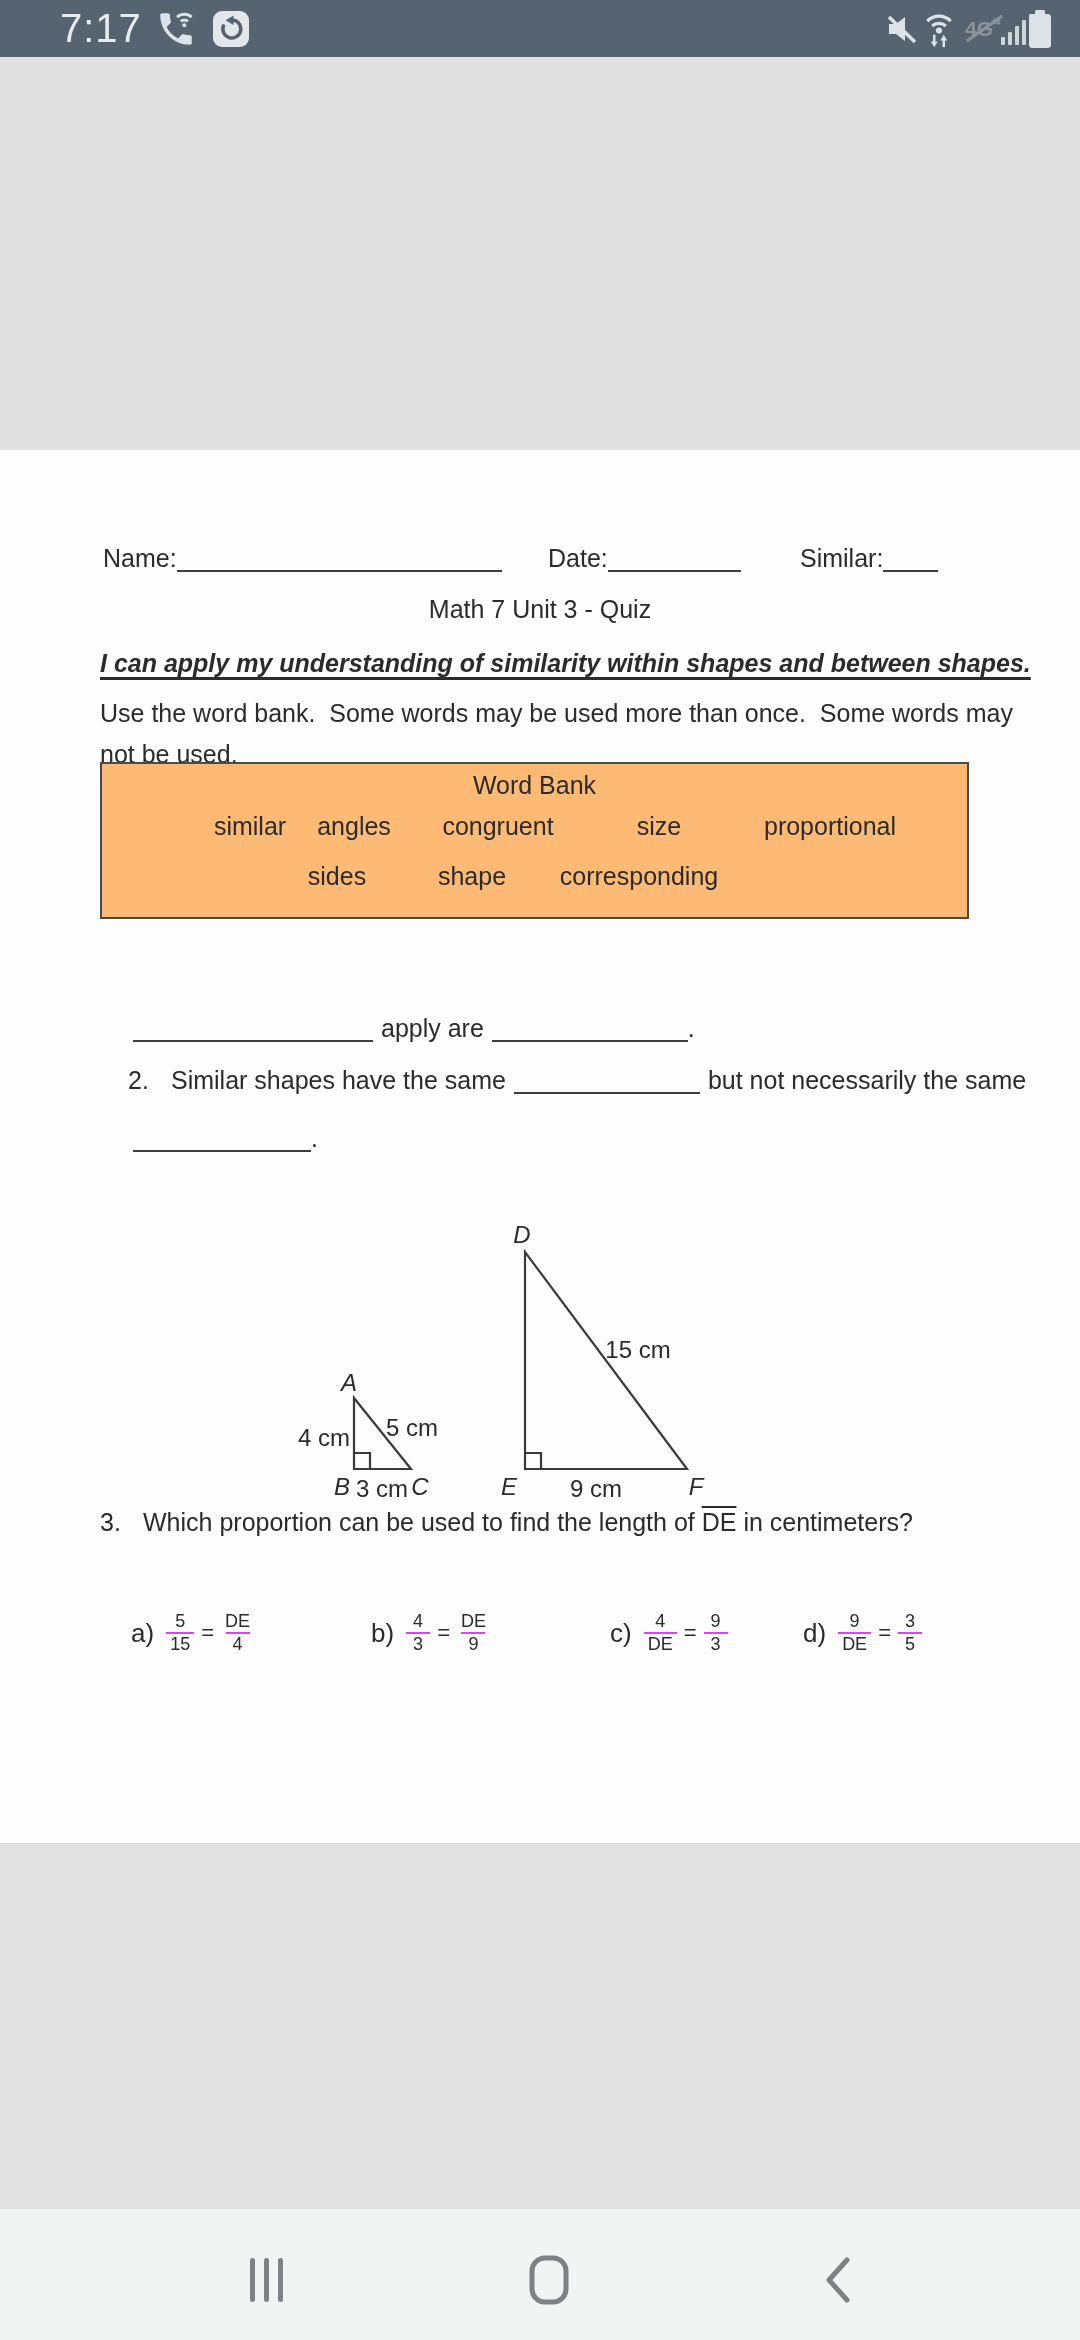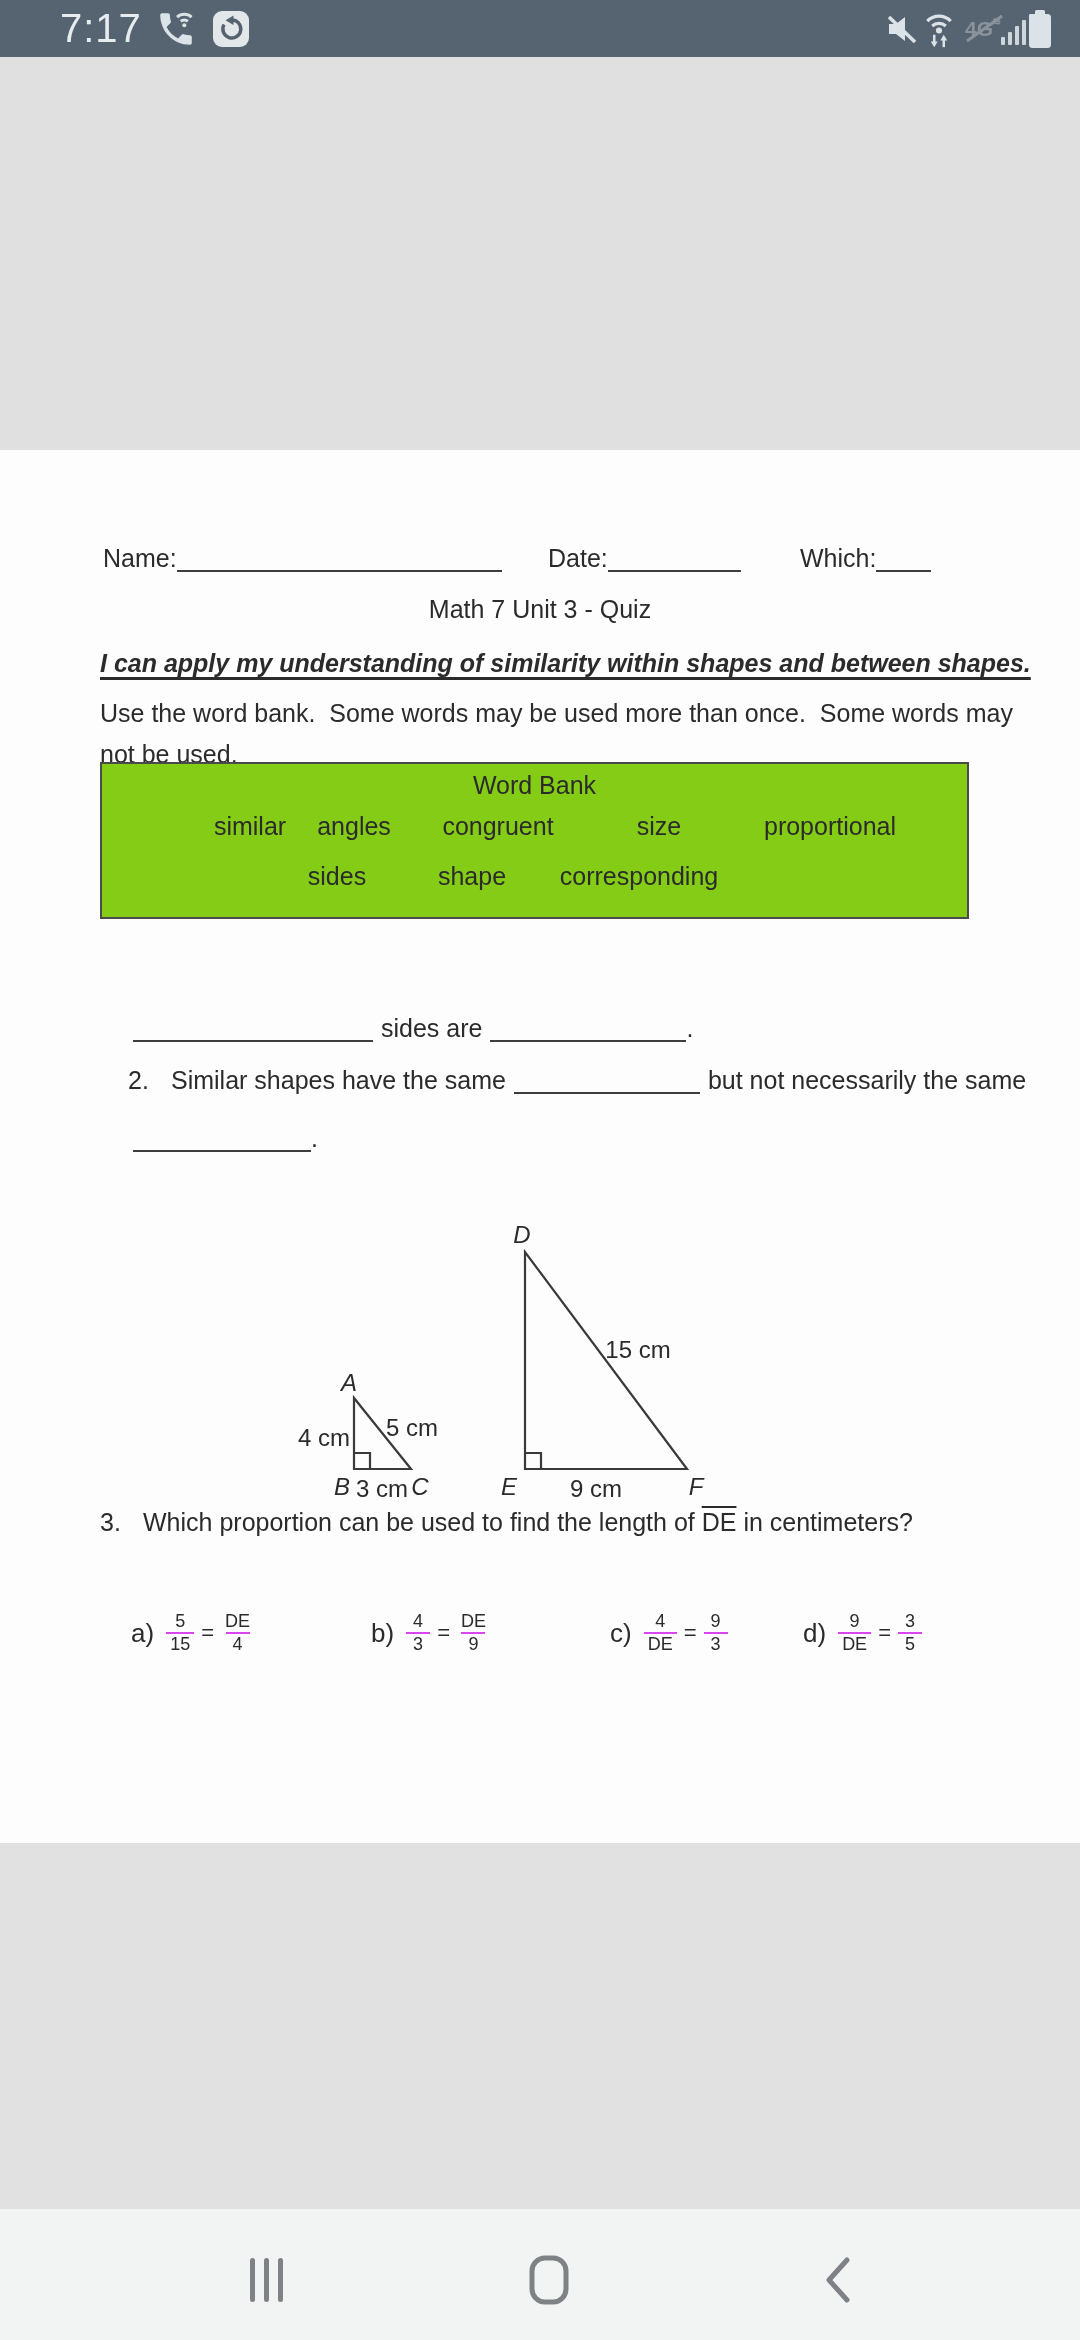--- a/index.html
+++ b/index.html
@@ -22,21 +22,21 @@
   .pre{white-space:pre;}
   .bl{display:inline-block;border-bottom:2.5px solid #3e3e3e;height:1em;vertical-align:-5px;}
 
   .hdr-group{position:absolute;top:90px;line-height:36px;white-space:nowrap;}
   .title-row{position:absolute;left:0;top:142px;width:1080px;text-align:center;line-height:34px;}
   .objective{position:absolute;left:100px;top:196px;line-height:34px;font-weight:bold;font-style:italic;
              text-decoration:underline;text-decoration-thickness:2.5px;text-underline-offset:5px;}
 
   
   .wordbank{position:absolute;left:100px;top:312px;width:865px;height:153px;
-            border:2px solid #4a4a4a;background:#84cc16;}
+            border:2px solid #4a4a4a;background:#fdba74;}
   .wb-title{position:absolute;left:0;top:6px;width:100%;text-align:center;line-height:30px;}
   .wb-word{position:absolute;transform:translateX(-50%);line-height:30px;white-space:nowrap;}
 
   .qnum{display:inline-block;width:33px;margin-right:10px;}
   .qt{margin-right:8px;}
   .qt2{margin:0 8px 0 0;}
 
   
   .fig-svg{position:absolute;left:280px;top:775px;}
   .fig-svg text{fill:#2b2b2b;font-family:"Liberation Sans","DejaVu Sans",sans-serif;font-size:24px;}
@@ -132,21 +132,21 @@
 
   <div class="page">
 
     <div class="hdr-group" style="left:103px;">
       <span>Name:</span><span class="bl" style="width:325px;"></span>
     </div>
     <div class="hdr-group" style="left:548px;">
       <span>Date:</span><span class="bl" style="width:133px;"></span>
     </div>
     <div class="hdr-group" style="left:800px;">
-      <span>Which:</span><span class="bl" style="width:55px;"></span>
+      <span>Similar:</span><span class="bl" style="width:55px;"></span>
     </div>
 
     <div class="title-row">Math 7 Unit 3 - Quiz</div>
 
     <div class="objective">I can apply my understanding of similarity within shapes and between shapes.</div>
 
     <div class="row pre" style="left:100px;top:243px;">Use the word bank.  Some words may be used more than once.  Some words may</div>
     <div class="row pre" style="left:100px;top:284px;">not be used.</div>
 
     <div class="wordbank">
@@ -155,21 +155,21 @@
       <span class="wb-word" style="left:252px;top:47px;">angles</span>
       <span class="wb-word" style="left:396px;top:47px;">congruent</span>
       <span class="wb-word" style="left:557px;top:47px;">size</span>
       <span class="wb-word" style="left:728px;top:47px;">proportional</span>
       <span class="wb-word" style="left:235px;top:97px;">sides</span>
       <span class="wb-word" style="left:370px;top:97px;">shape</span>
       <span class="wb-word" style="left:537px;top:97px;">corresponding</span>
     </div>
 
     <div class="row" style="left:133px;top:558px;">
-      <span class="bl qt2" style="width:240px;"></span><span class="qt">sides are</span><span class="bl" style="width:196px;"></span><span>.</span>
+      <span class="bl qt2" style="width:240px;"></span><span class="qt">apply are</span><span class="bl" style="width:196px;"></span><span>.</span>
     </div>
 
     <div class="row" style="left:100px;top:610px;margin-left:28px;">
       <span class="qnum">2.</span><span class="qt">Similar shapes have the same</span><span class="bl qt" style="width:186px;"></span><span>but not necessarily the same</span>
     </div>
     <div class="row" style="left:133px;top:668px;">
       <span class="bl" style="width:178px;"></span><span>.</span>
     </div>
 
 

